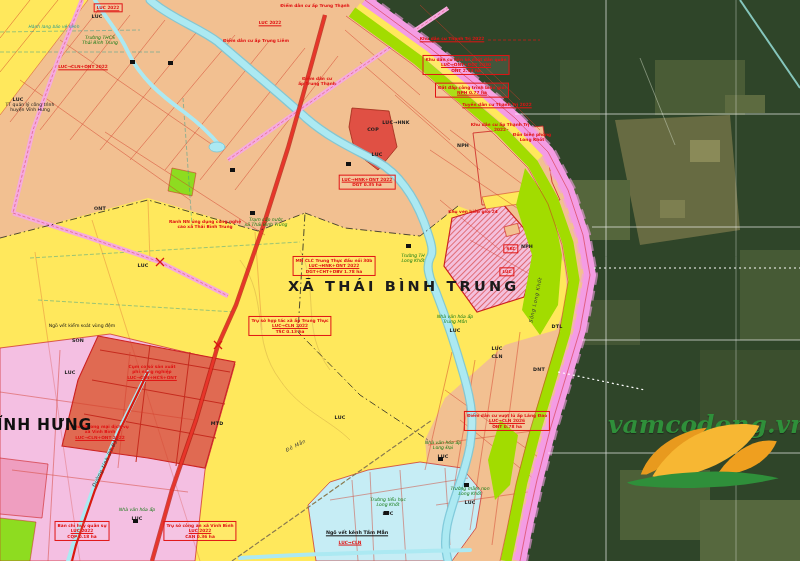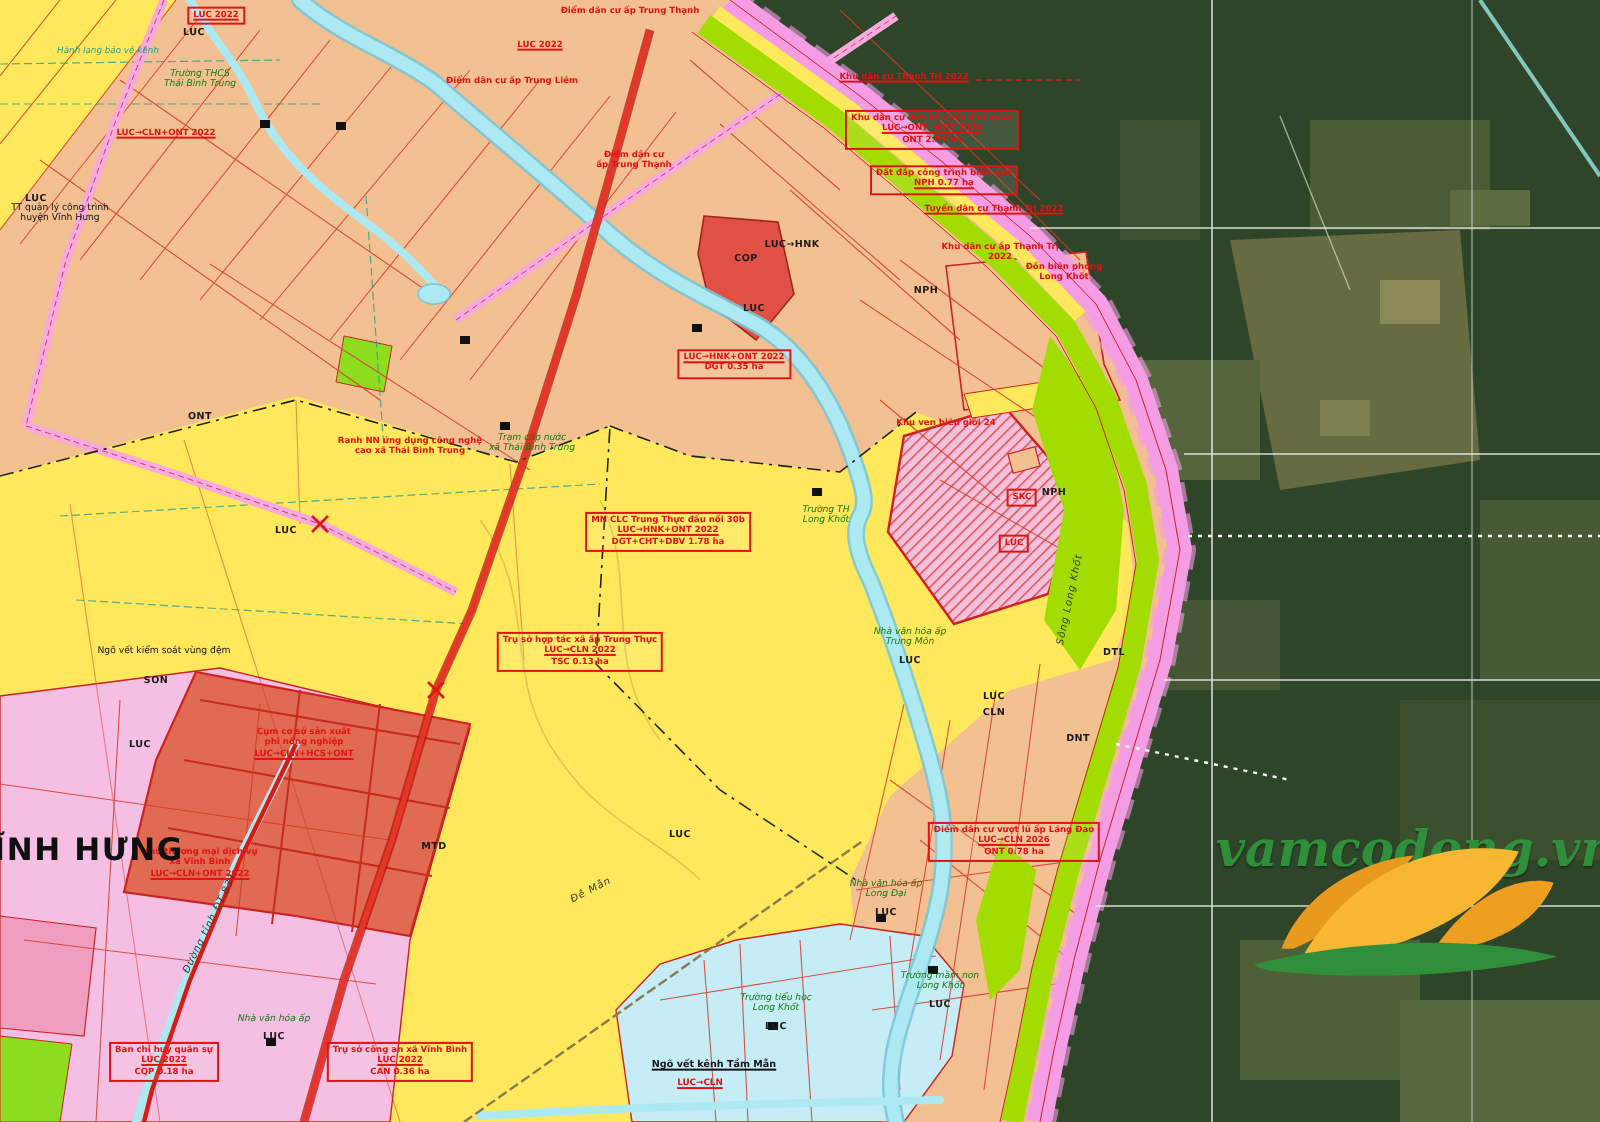--- a/index.html
+++ b/index.html
@@ -287,20 +287,21 @@
       </div>
       <div class="anno" style="left: 497px; top: 105px;">
         <div class="u">Tuyến dân cư Thạnh Trị 2022</div>
       </div>
       <div class="anno" style="left: 500px; top: 127px;">
         <div>Khu dân cư ấp Thạnh Trị</div>
         <div>2022</div>
       </div>
     </div>
 
+<div class="commune">XÃ THÁI BÌNH TRUNG</div>
 <div class="neighbor">VĨNH HƯNG</div>
 
 <div class="logo">
   <svg width="186" height="70" viewBox="0 0 180 72">
     <path d="M28,58 C40,26 74,12 96,10 C80,30 58,48 34,58 Z" fill="#e89a1e"></path>
     <path d="M40,60 C70,10 120,2 150,8 C138,34 104,54 62,62 C52,63 44,62 40,60 Z" style="fill:var(--logo-orange)"></path>
     <path d="M108,56 C128,28 152,20 168,24 C160,44 138,56 116,58 Z" fill="#ef9f1f"></path>
     <path d="M14,66 C70,52 130,52 170,62 C130,72 70,74 28,70 C20,69 16,68 14,66 Z" style="fill:var(--logo-green)"></path>
   </svg>
   <div class="brand">vamcodong.vn</div>

